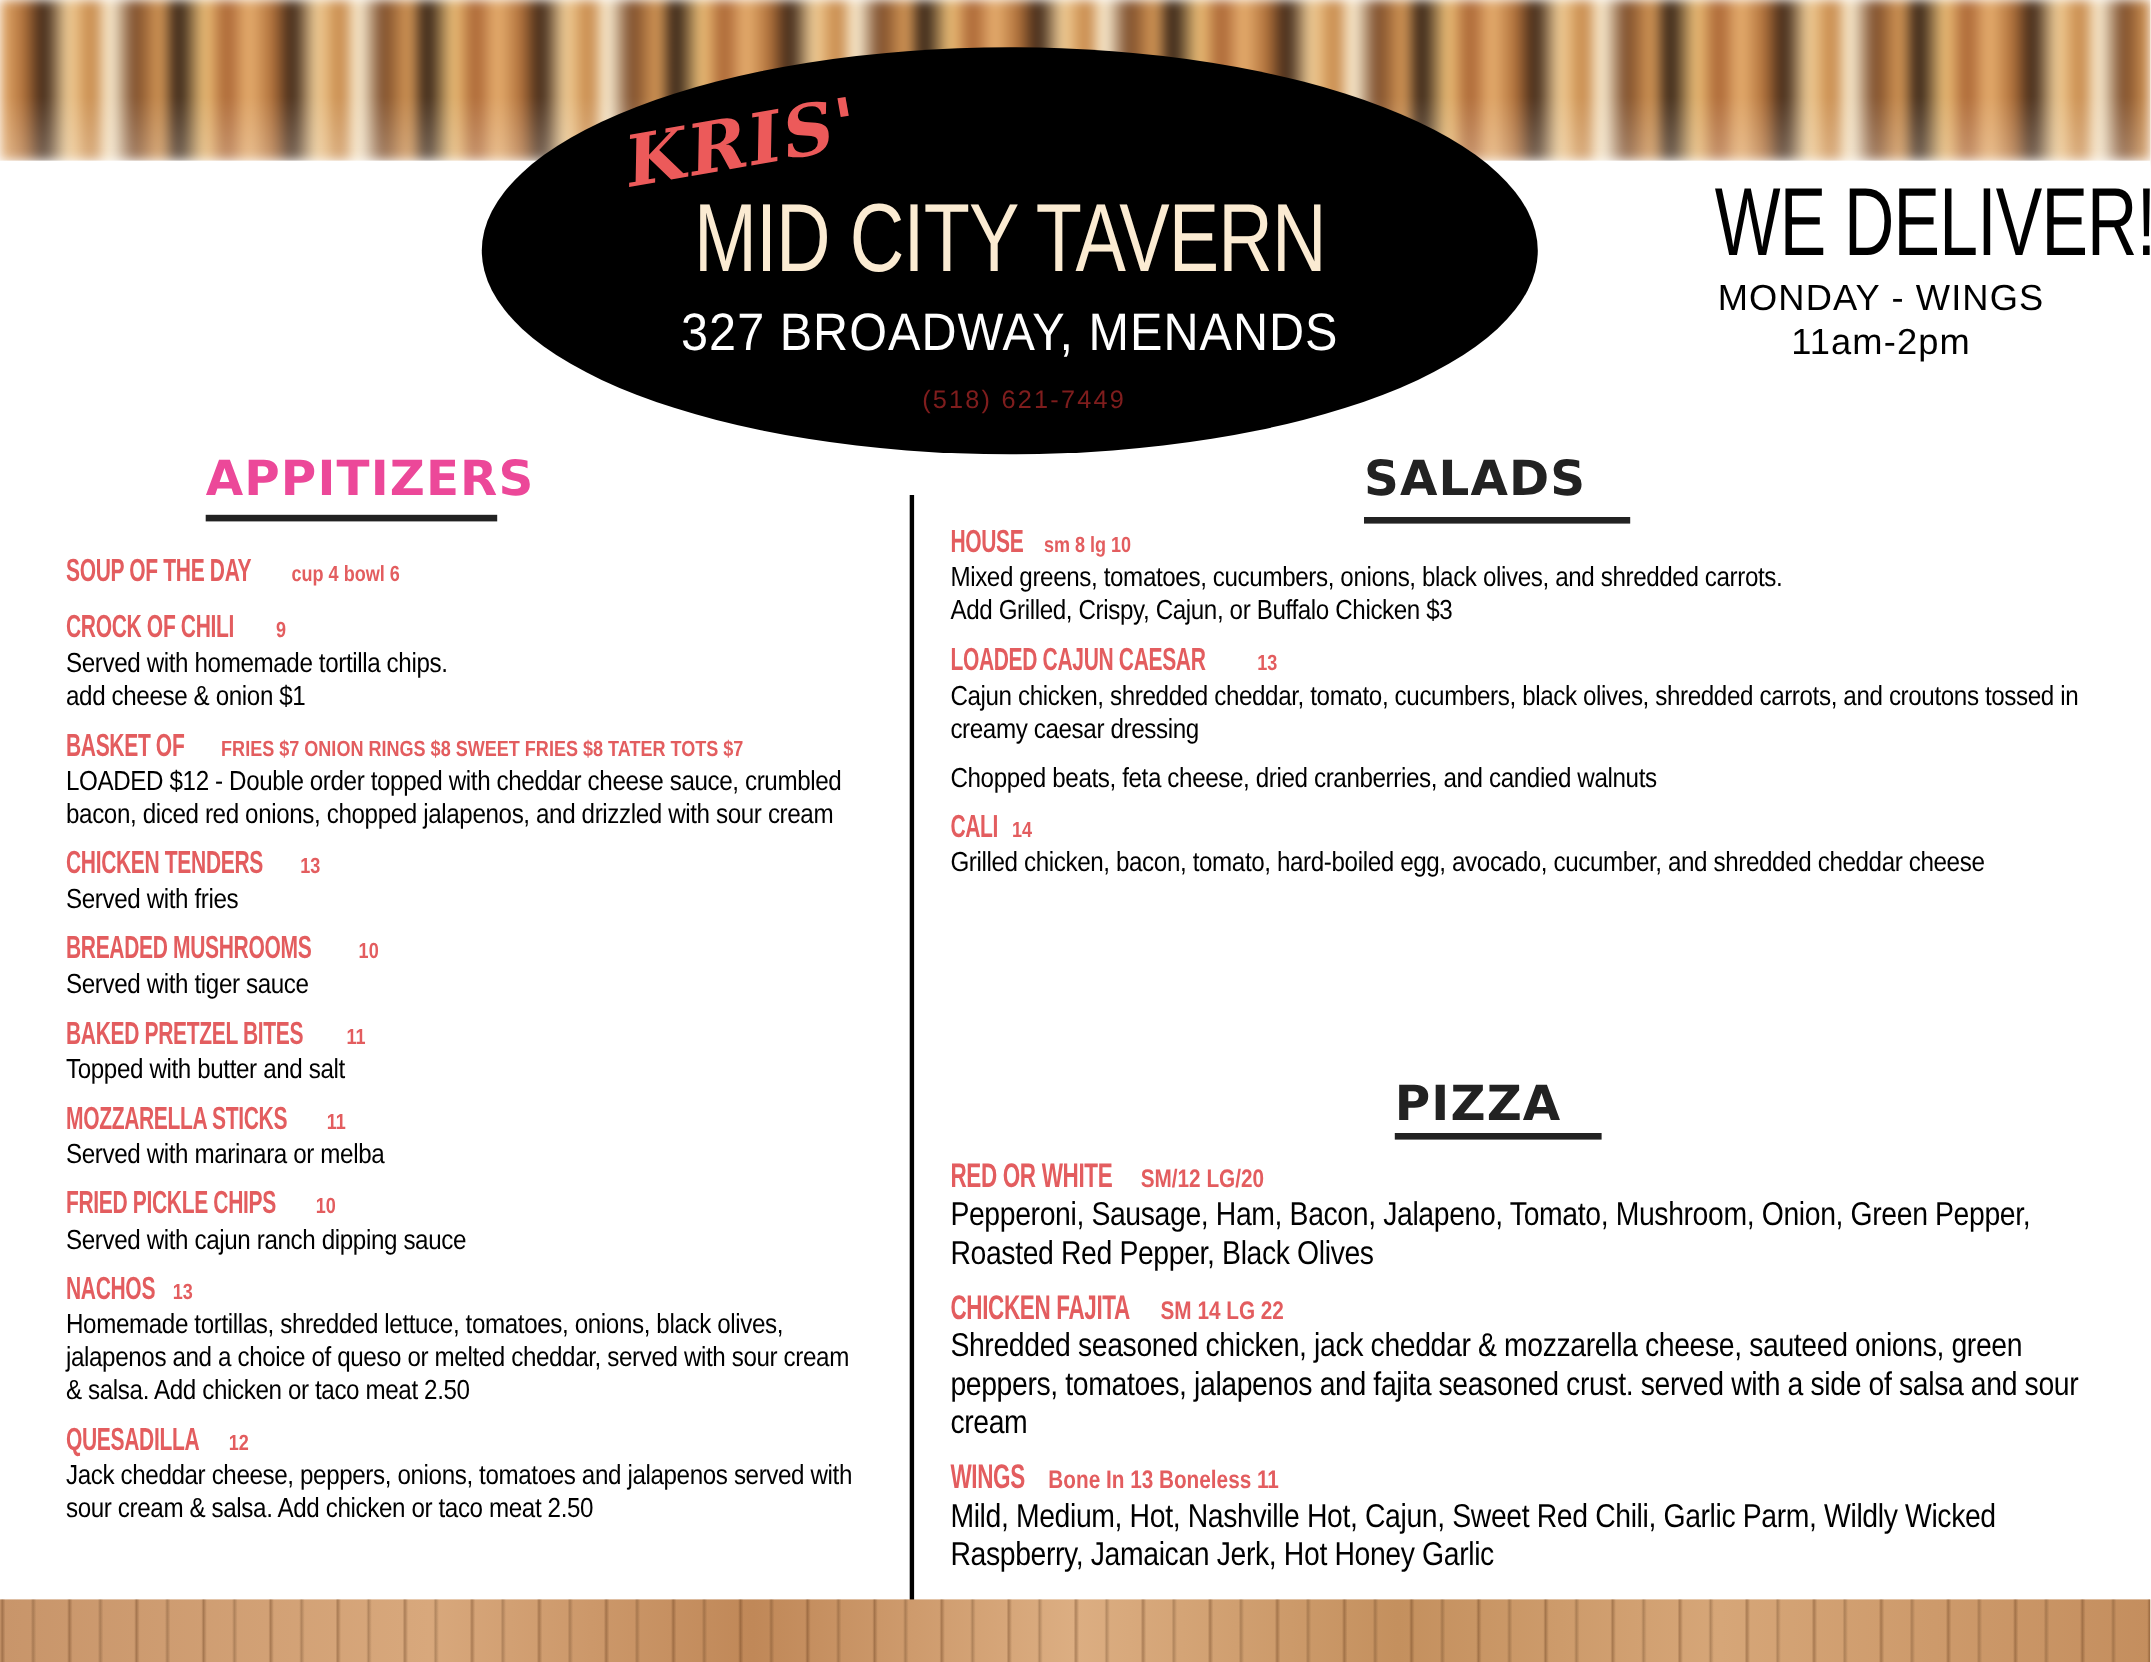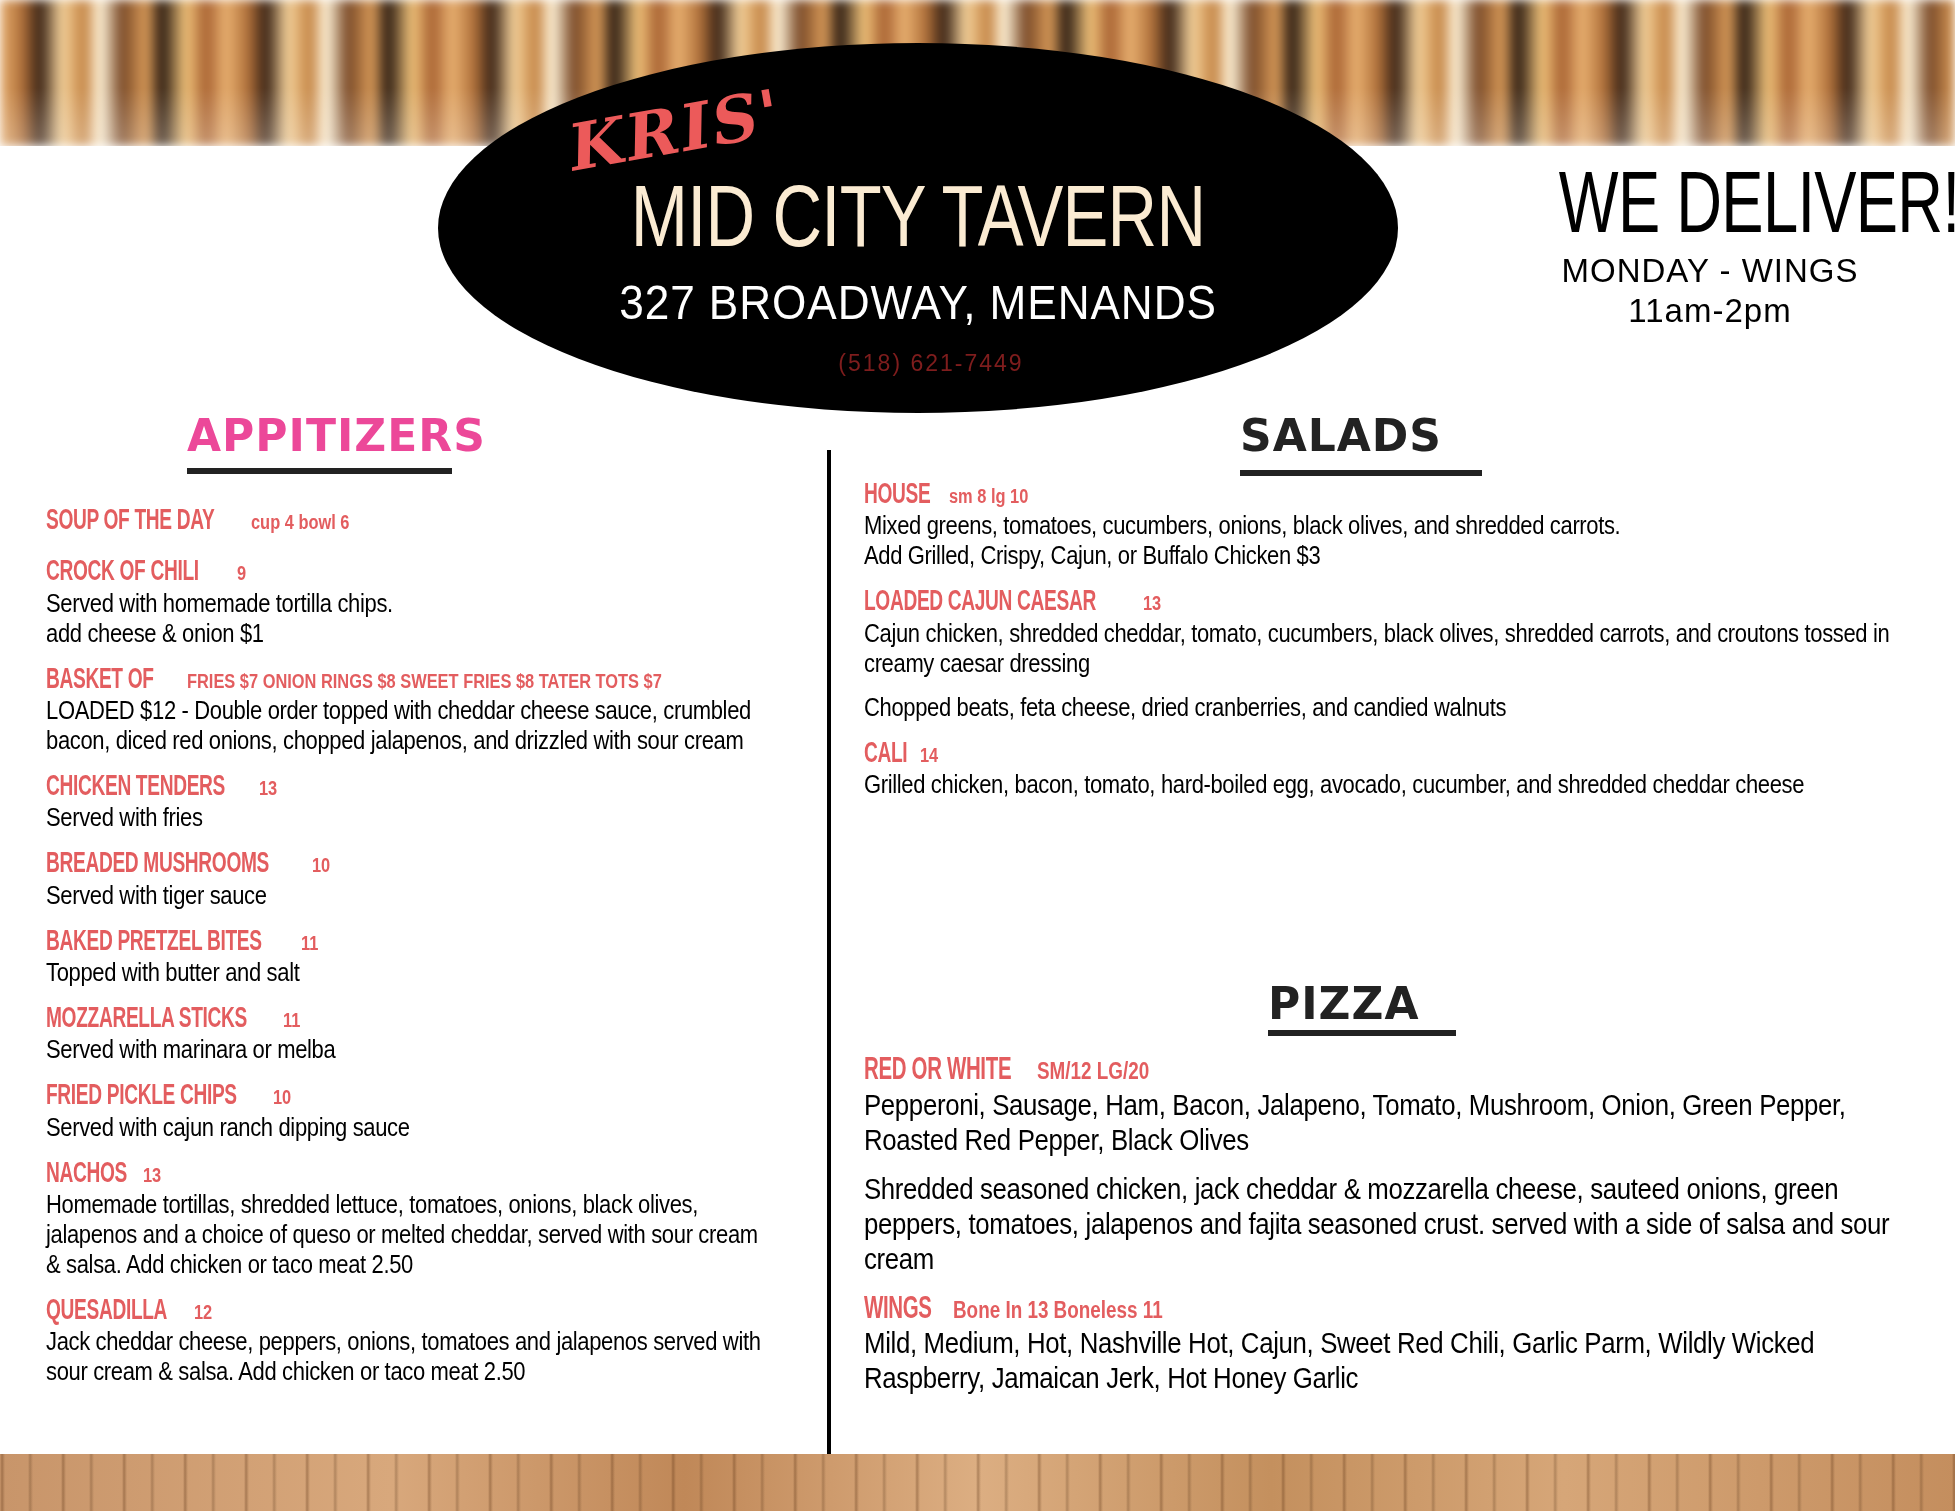--- a/index.html
+++ b/index.html
@@ -81,21 +81,21 @@
   .section-heading .rule { position:absolute; left:0; height:6px; background:#222; }
   .h-app { left:187px; top:410px; }
   .h-app .rule { top:58px; width:265px; }
   .h-sal { left:1240px; top:410px; color:#222; }
   .h-sal .rule { top:60px; width:242px; }
   .h-piz { left:1268px; top:978px; color:#222; }
   .h-piz .rule { top:52px; width:188px; }
 
   
   .col { position:absolute; }
-  .col-left { left:46px; top:503px; width:730px; }
+  .col-left { left:60px; top:503px; width:730px; }
   .col-right { left:864px; top:477px; width:1060px; }
   .col-pizza { left:864px; top:1051px; width:1060px; }
   .item { margin-bottom:14px; }
   .item-head { line-height:1.15; white-space:nowrap; }
   .item-name {
     display:inline-block; color:#e35d5f; font-weight:bold; font-size:29px;
     transform:scaleX(0.66); transform-origin:left center; letter-spacing:-0.5px;
   }
   .item-price {
     color:#e35d5f; font-weight:bold; font-size:20px; display:inline-block;
@@ -205,20 +205,21 @@
     <div class="item-desc">Grilled chicken, bacon, tomato, hard-boiled egg, avocado, cucumber, and shredded cheddar cheese</div>
   </div>
 </div>
 
 <div class="col col-pizza pizza">
   <div class="item">
     <div class="item-head"><span class="item-name">RED OR WHITE</span><span class="item-price" style="margin-left:-50px">SM/12 LG/20</span></div>
     <div class="item-desc">Pepperoni, Sausage, Ham, Bacon, Jalapeno, Tomato, Mushroom, Onion, Green Pepper, Roasted Red Pepper, Black Olives</div>
   </div>
   <div class="item">
+    <div class="item-head"><span class="item-name">CHICKEN FAJITA</span><span class="item-price" style="margin-left:-56px">SM 14  LG 22</span></div>
     <div class="item-desc">Shredded seasoned chicken, jack cheddar &amp; mozzarella cheese, sauteed onions, green peppers, tomatoes, jalapenos and fajita seasoned crust. served with a side of salsa and sour cream</div>
   </div>
   <div class="item">
     <div class="item-head"><span class="item-name">WINGS</span><span class="item-price" style="margin-left:-14px">Bone In 13  Boneless 11</span></div>
     <div class="item-desc">Mild, Medium, Hot, Nashville Hot, Cajun, Sweet Red Chili, Garlic Parm, Wildly Wicked Raspberry, Jamaican Jerk, Hot Honey Garlic</div>
   </div>
 </div>
 
 <div class="wood"></div>
 

